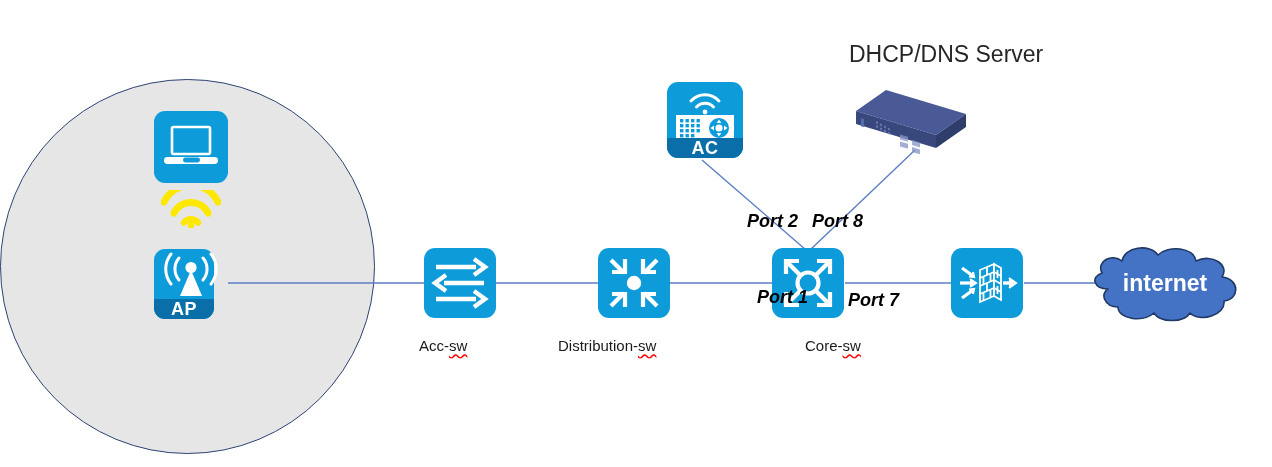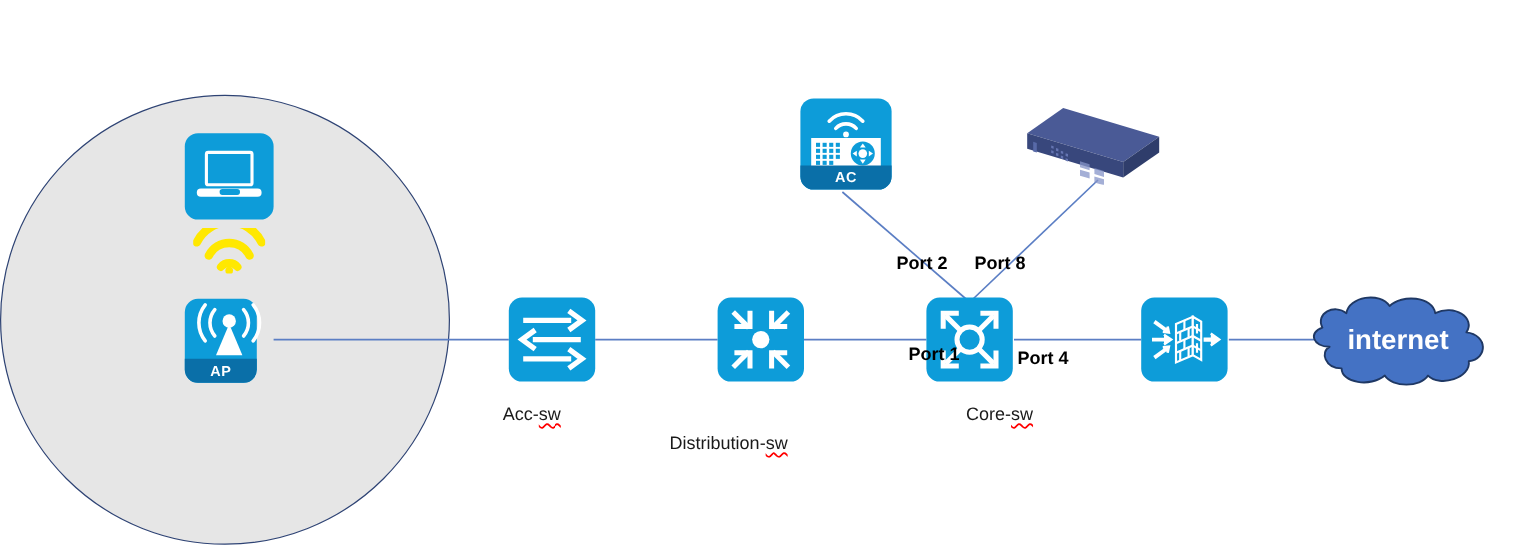--- a/index.html
+++ b/index.html
@@ -47,45 +47,46 @@
 
   
   .band {
     position: absolute;
     left: 0; right: 0; bottom: 0;
     height: 20px;
     background: #0a6fa8;
     border-bottom-left-radius: 11px;
     border-bottom-right-radius: 11px;
     color: #ffffff;
-    font-size: 12px;
+    font-size: 18px;
     font-weight: bold;
     text-align: center;
     line-height: 20px;
     letter-spacing: .5px;
   }
 
   
   .node-label {
     font-size: 15px;
     color: #1a1a1a;
     white-space: nowrap;
     font-weight: normal;
   }
   .misspelled {
     
     text-decoration: underline wavy #ff0000;
     text-decoration-skip-ink: none;
     text-underline-offset: 2px;
   }
   .port-label {
-    font-size: 15px;
+    font-size: 18px;
     font-weight: bold;
     color: #000000;
     white-space: nowrap;
+    font-style: italic;
   }
   .title-label {
     font-size: 23px;
     color: #262626;
     white-space: nowrap;
   }
 
   
   #internet-cloud { left: 1080px; top: 243px; }
   #internet-cloud .cloud-text {
@@ -310,28 +311,29 @@
                C 104 80 80 80 74 70
                C 62 80 38 76 38 64
                C 24 64 20 50 28 46 Z" fill="#4472c4" stroke="#1f3864" stroke-width="1.6" stroke-linejoin="round"></path>
     </svg>
     <div class="cloud-text">internet</div>
   </div>
 
   <div class="abs port-label" style="left:727px; top:287px;margin-left:30px;">Port 1</div>
   <div class="abs port-label" style="left:747px; top:211px;">Port 2</div>
   <div class="abs port-label" style="left:812px; top:211px;">Port 8</div>
-  <div class="abs port-label" style="left:848px; top:290px;">Port 4</div>
+  <div class="abs port-label" style="left:848px; top:290px;">Port 7</div>
 
   <div class="abs node-label" style="left:419px; top:337px;">
     <span>Acc-</span><span class="misspelled">sw</span>
   </div>
 
-  <div class="abs node-label" style="left:558px; top:337px;margin-top:24px;">
+  <div class="abs node-label" style="left:558px; top:337px;">
     <span>Distribution-</span><span class="misspelled">sw</span>
   </div>
 
   <div class="abs node-label" style="left:805px; top:337px;">
     <span>Core-</span><span class="misspelled">sw</span>
   </div>
 
+  <div class="abs title-label" style="left:849px; top:41px;">DHCP/DNS Server</div>
 
 </div>
 
 </body></html>

